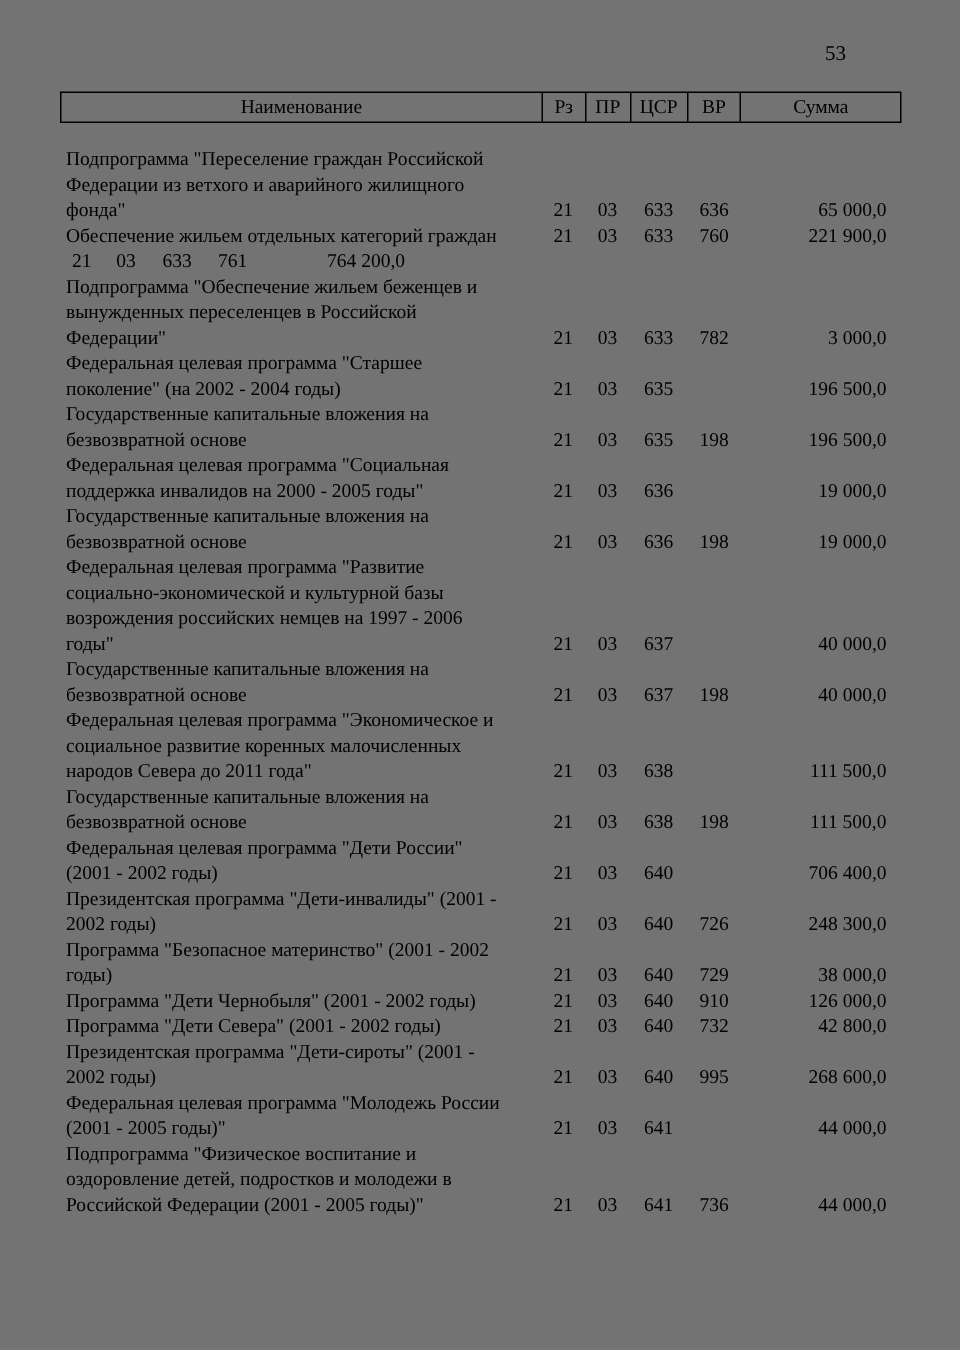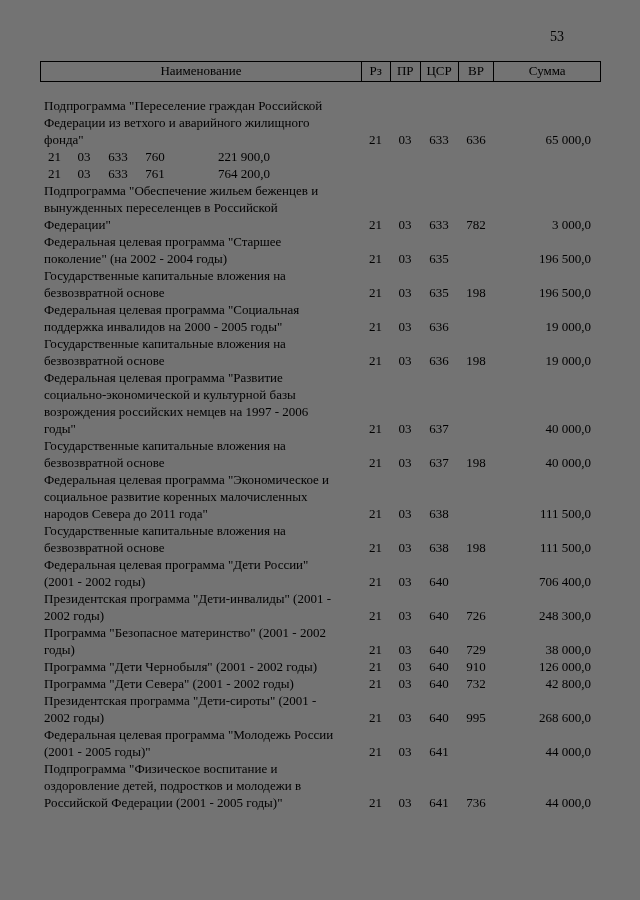--- a/index.html
+++ b/index.html
@@ -72,20 +72,21 @@
           <div class="cell col-name">Подпрограмма "Переселение граждан Российской
 Федерации из ветхого и аварийного жилищного
 фонда"</div>
           <div class="cell col-rz">21</div>
           <div class="cell col-pr">03</div>
           <div class="cell col-csr">633</div>
           <div class="cell col-vr">636</div>
           <div class="cell col-summa">65 000,0</div>
         </div>
         <div class="row">
+          <div class="cell col-name">Обеспечение жильем отдельных категорий граждан</div>
           <div class="cell col-rz">21</div>
           <div class="cell col-pr">03</div>
           <div class="cell col-csr">633</div>
           <div class="cell col-vr">760</div>
           <div class="cell col-summa">221 900,0</div>
         </div>
         <div class="row">
           <div class="cell col-rz">21</div>
           <div class="cell col-pr">03</div>
           <div class="cell col-csr">633</div>

